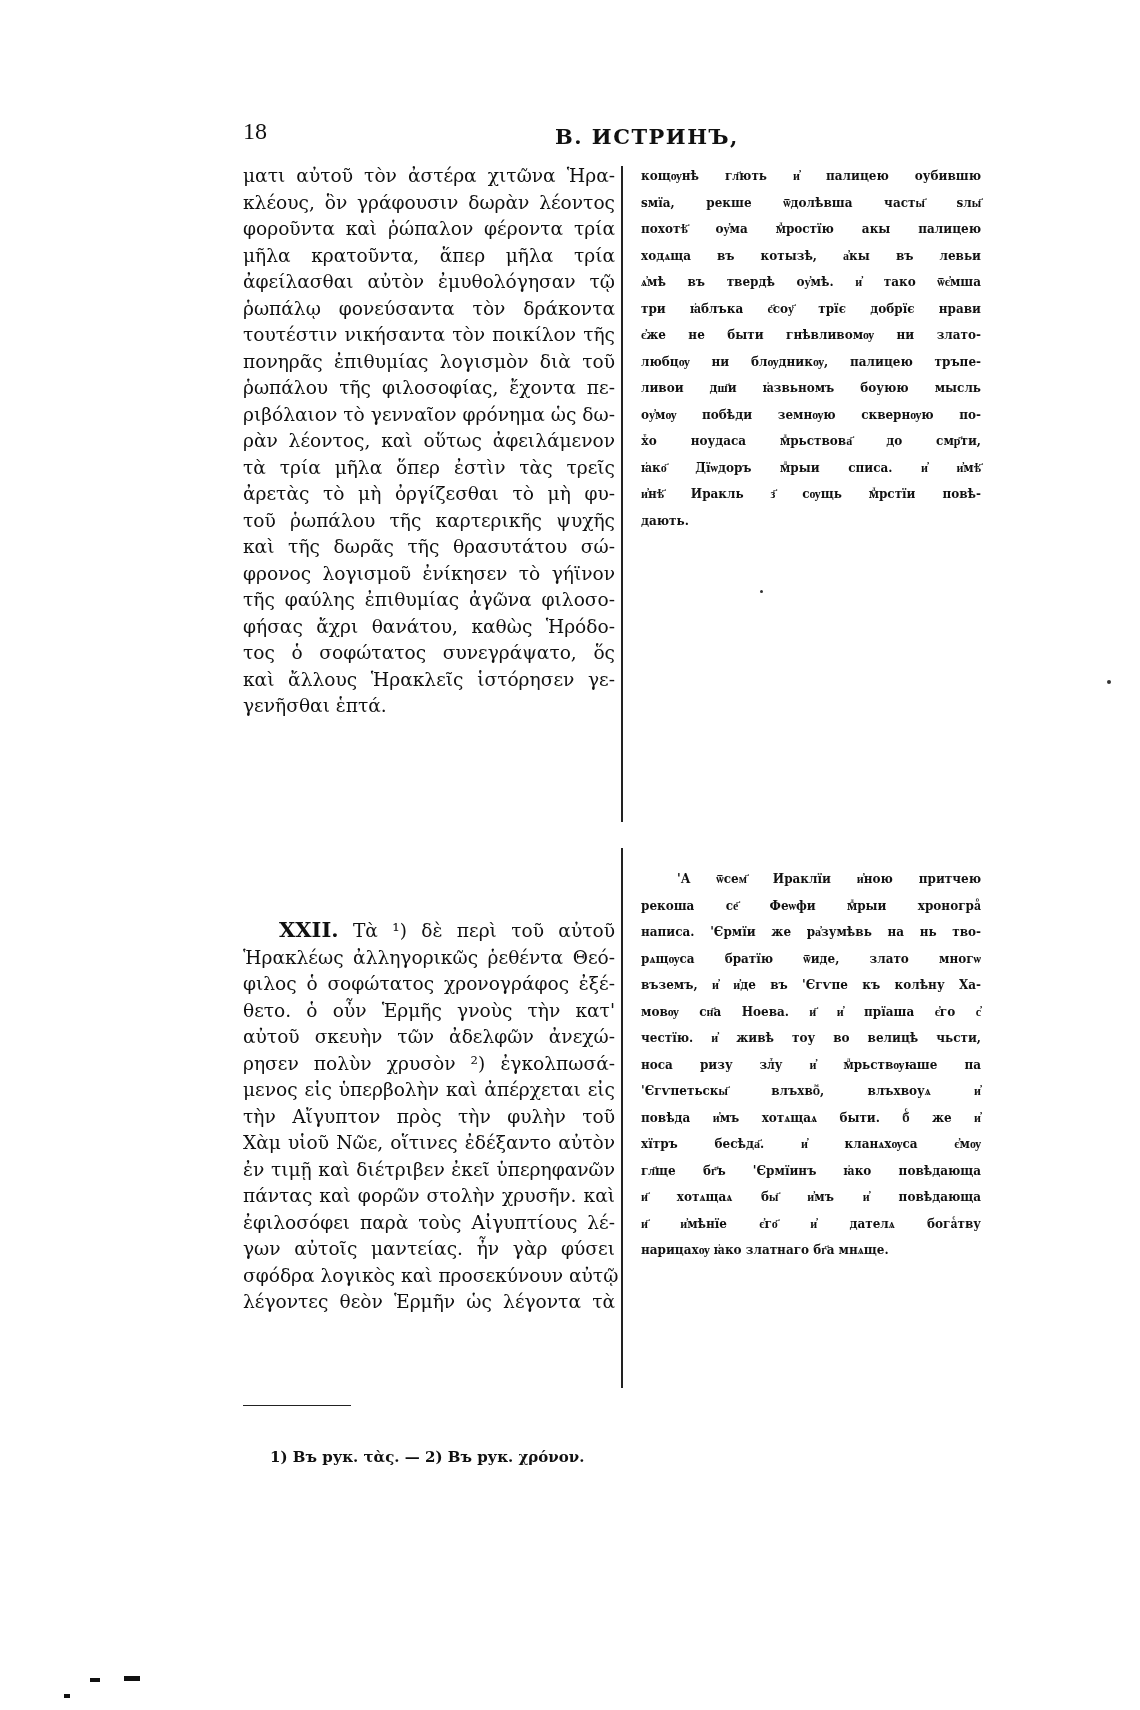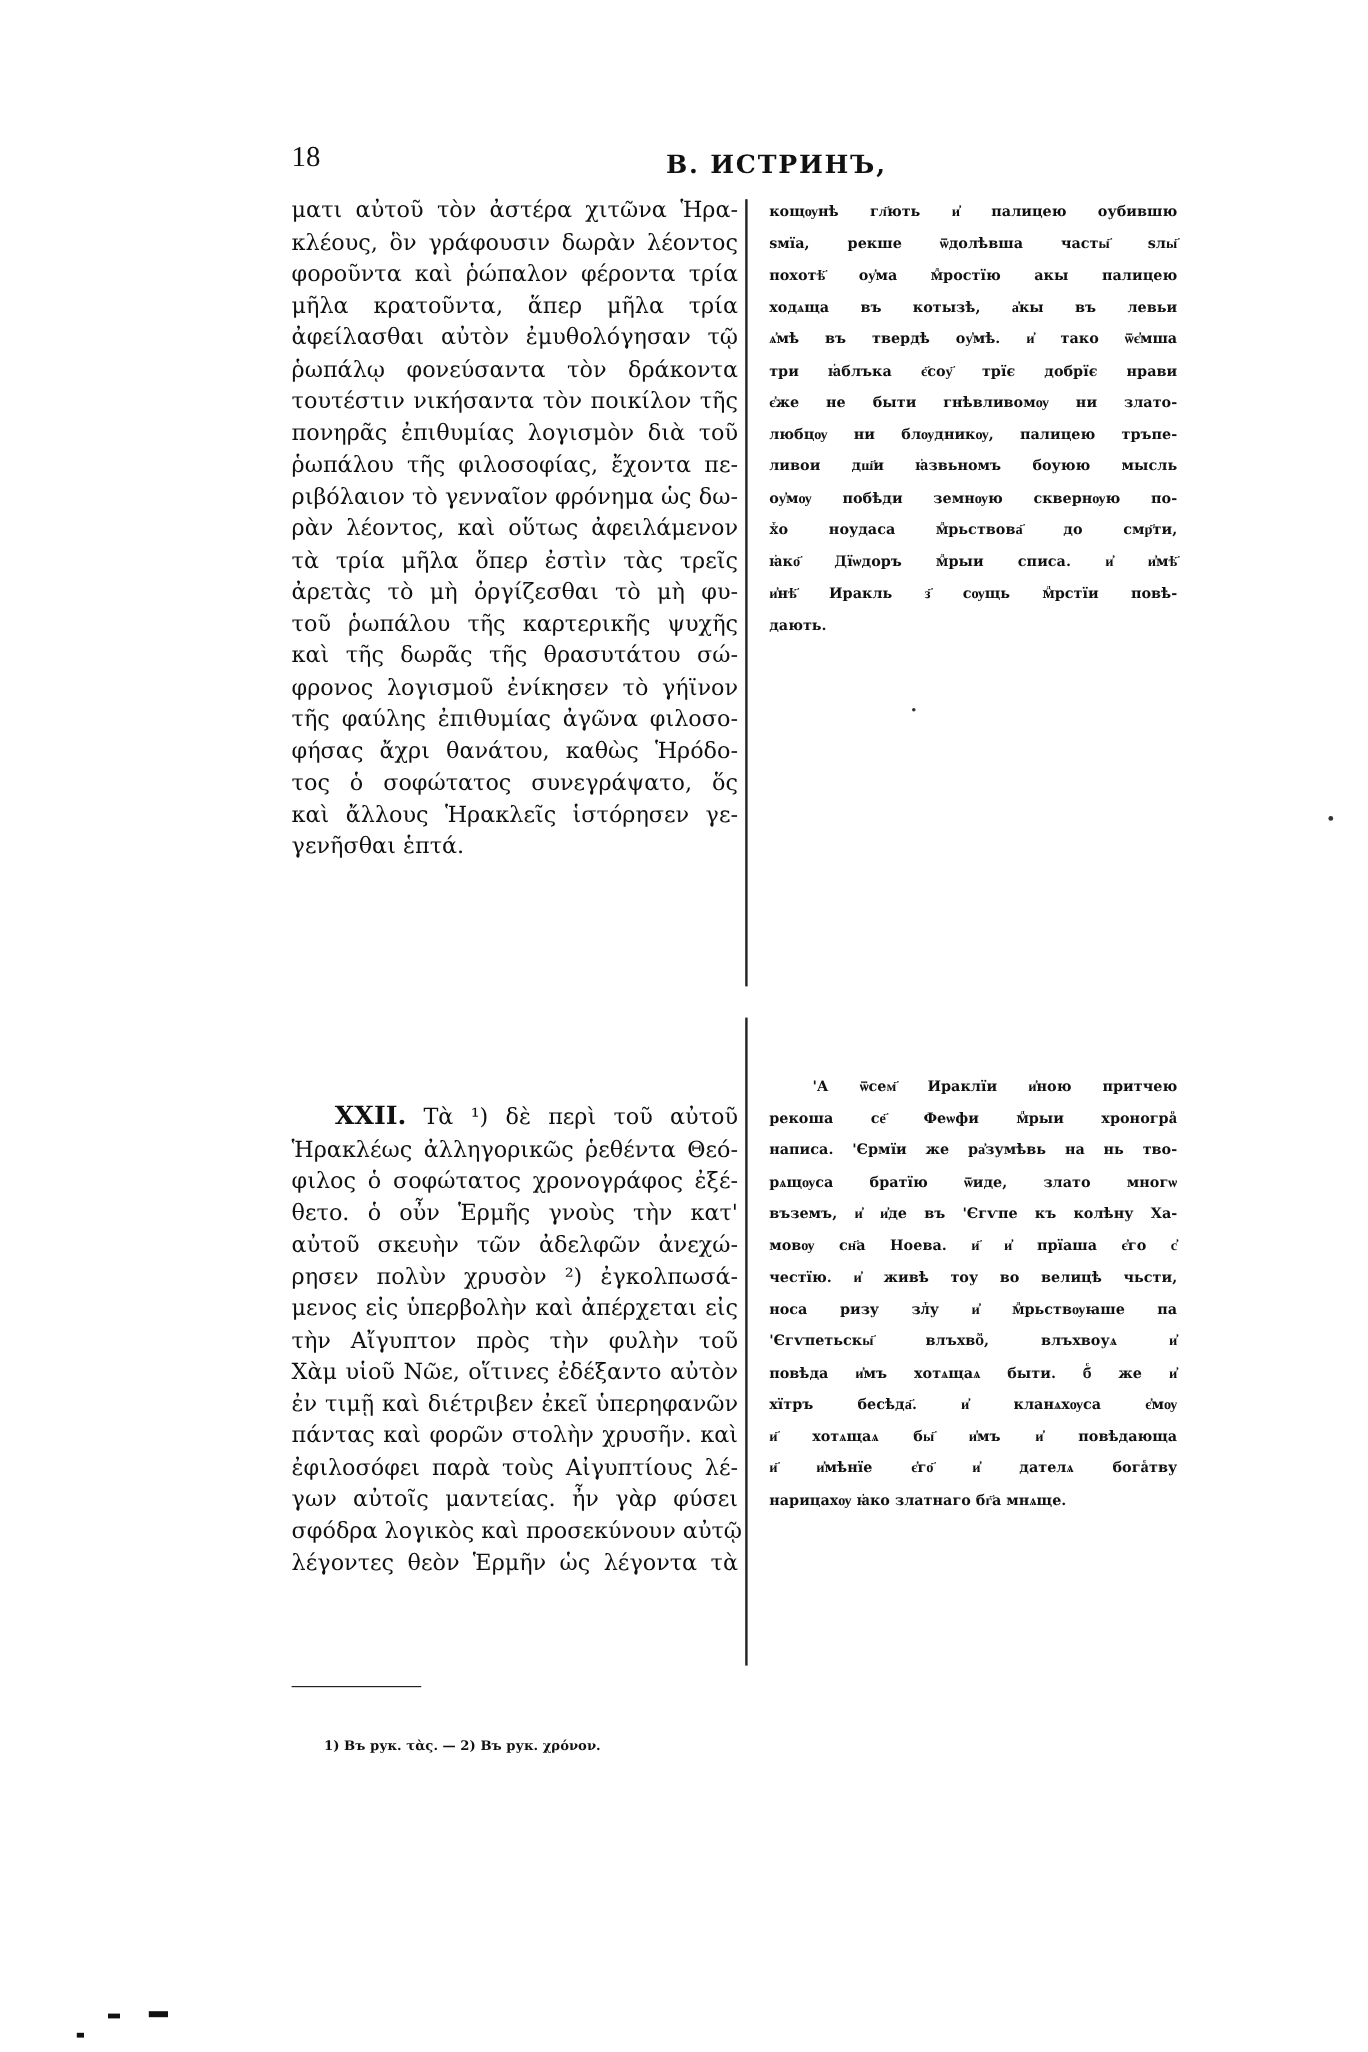--- a/index.html
+++ b/index.html
@@ -12,21 +12,21 @@
   .running-head { position: absolute; left: 312px; top: 6px; font-family: "DejaVu Serif", serif; font-size: 21px; font-weight: bold; letter-spacing: 1.5px; }
   .col-rule { position: absolute; left: 621px; width: 2px; background: #222; }
   .col { position: absolute; font-size: 18.6px; line-height: 26.5px; }
   .col.greek { left: 243px; width: 372px; font-family: "DejaVu Serif", serif; }
   .col.slav { left: 641px; width: 340px; font-family: "DejaVu Serif", serif; font-weight: bold; font-size: 12px; }
   .line { white-space: nowrap; display: block; text-align: justify; text-align-last: justify; }
   .line.last { text-align-last: left; }
   .line.indent { padding-left: 36px; }
   .sec-num { font-weight: bold; font-size: 21px; margin-top: 24px; }
   .fn-rule { position: absolute; left: 243px; top: 1405px; width: 108px; height: 1px; background: #222; }
-  .footnote { position: absolute; left: 270px; top: 1448px; font-family: "DejaVu Serif", serif; font-size: 11px; font-weight: bold; }
+  .footnote { position: absolute; left: 270px; top: 1448px; font-family: "DejaVu Serif", serif; font-size: 15px; font-weight: bold; }
   .sep-dot { position: absolute; width: 4px; height: 4px; background: #333; border-radius: 2px; }
 </style>
 </head>
 <body>
 
 <div class="page">
 
   <div class="header">
     <span class="page-num">18</span>
     <span class="running-head">В. ИСТРИНЪ,</span>
@@ -87,32 +87,33 @@
     <span class="line">τὴν Αἴγυπτον πρὸς τὴν φυλὴν τοῦ</span>
     <span class="line">Χὰμ υἱοῦ Νῶε, οἵτινες ἐδέξαντο αὐτὸν</span>
     <span class="line">ἐν τιμῇ καὶ διέτριβεν ἐκεῖ ὑπερηφανῶν</span>
     <span class="line">πάντας καὶ φορῶν στολὴν χρυσῆν. καὶ</span>
     <span class="line">ἐφιλοσόφει παρὰ τοὺς Αἰγυπτίους λέ-</span>
     <span class="line">γων αὐτοῖς μαντείας. ἦν γὰρ φύσει</span>
     <span class="line">σφόδρα λογικὸς καὶ προσεκύνουν αὐτῷ</span>
     <span class="line">λέγοντες θεὸν Ἑρμῆν ὡς λέγοντα τὰ</span>
   </div>
 
-  <div class="col slav" style="top:892px;">
+  <div class="col slav" style="top:866px;">
     <span class="line indent">'А ѿсем҃ Ираклїи и҆ною притчею</span>
     <span class="line">рекоша се҃ Феѡфи мⷣрыи хронограⷪ</span>
     <span class="line">написа. 'Єрмїи же ра҆зумѣвь на нь тво-</span>
     <span class="line">рѧщѹса братїю ѿиде, злато многѡ</span>
     <span class="line">въземъ, и҆ и҆де въ 'Єгѵпе къ колѣну Ха-</span>
     <span class="line">мовѹ сн҃а Ноева. и҃ и҆ прїаша є҆го с҆</span>
     <span class="line">честїю. и҆ живѣ тоу во велицѣ чьсти,</span>
     <span class="line">носа ризу злⷮу и҆ мⷣрьствѹꙗше па</span>
     <span class="line">'Єгѵпетьскы҃ влъхвоⷨ, влъхвоуѧ и҆</span>
     <span class="line">повѣда и҆мъ хотѧщаѧ быти. бⷭ же и҆</span>
     <span class="line">хїтръ бесѣда҃. и҆ кланѧхѹса є҆мѹ</span>
+    <span class="line">гл҃ще бг҃ъ 'Єрмїинъ ꙗ҆ко повѣдающа</span>
     <span class="line">и҃ хотѧщаѧ бы҃ и҆мъ и҆ повѣдающа</span>
     <span class="line">и҃ и҆мѣнїе є҆го҃ и҆ дателѧ богаⷭтву</span>
     <span class="line last">нарицахѹ ꙗ҆ко златнаго бг҃а мнѧще.</span>
   </div>
 
   <div class="fn-rule"></div>
   <div class="footnote">1) Въ рук. τὰς. — 2) Въ рук. χρόνον.</div>
 
   <div class="sep-dot" style="left:1107px;top:680px;"></div>
   <div class="sep-dot" style="left:760px;top:590px;width:3px;height:3px;"></div>

